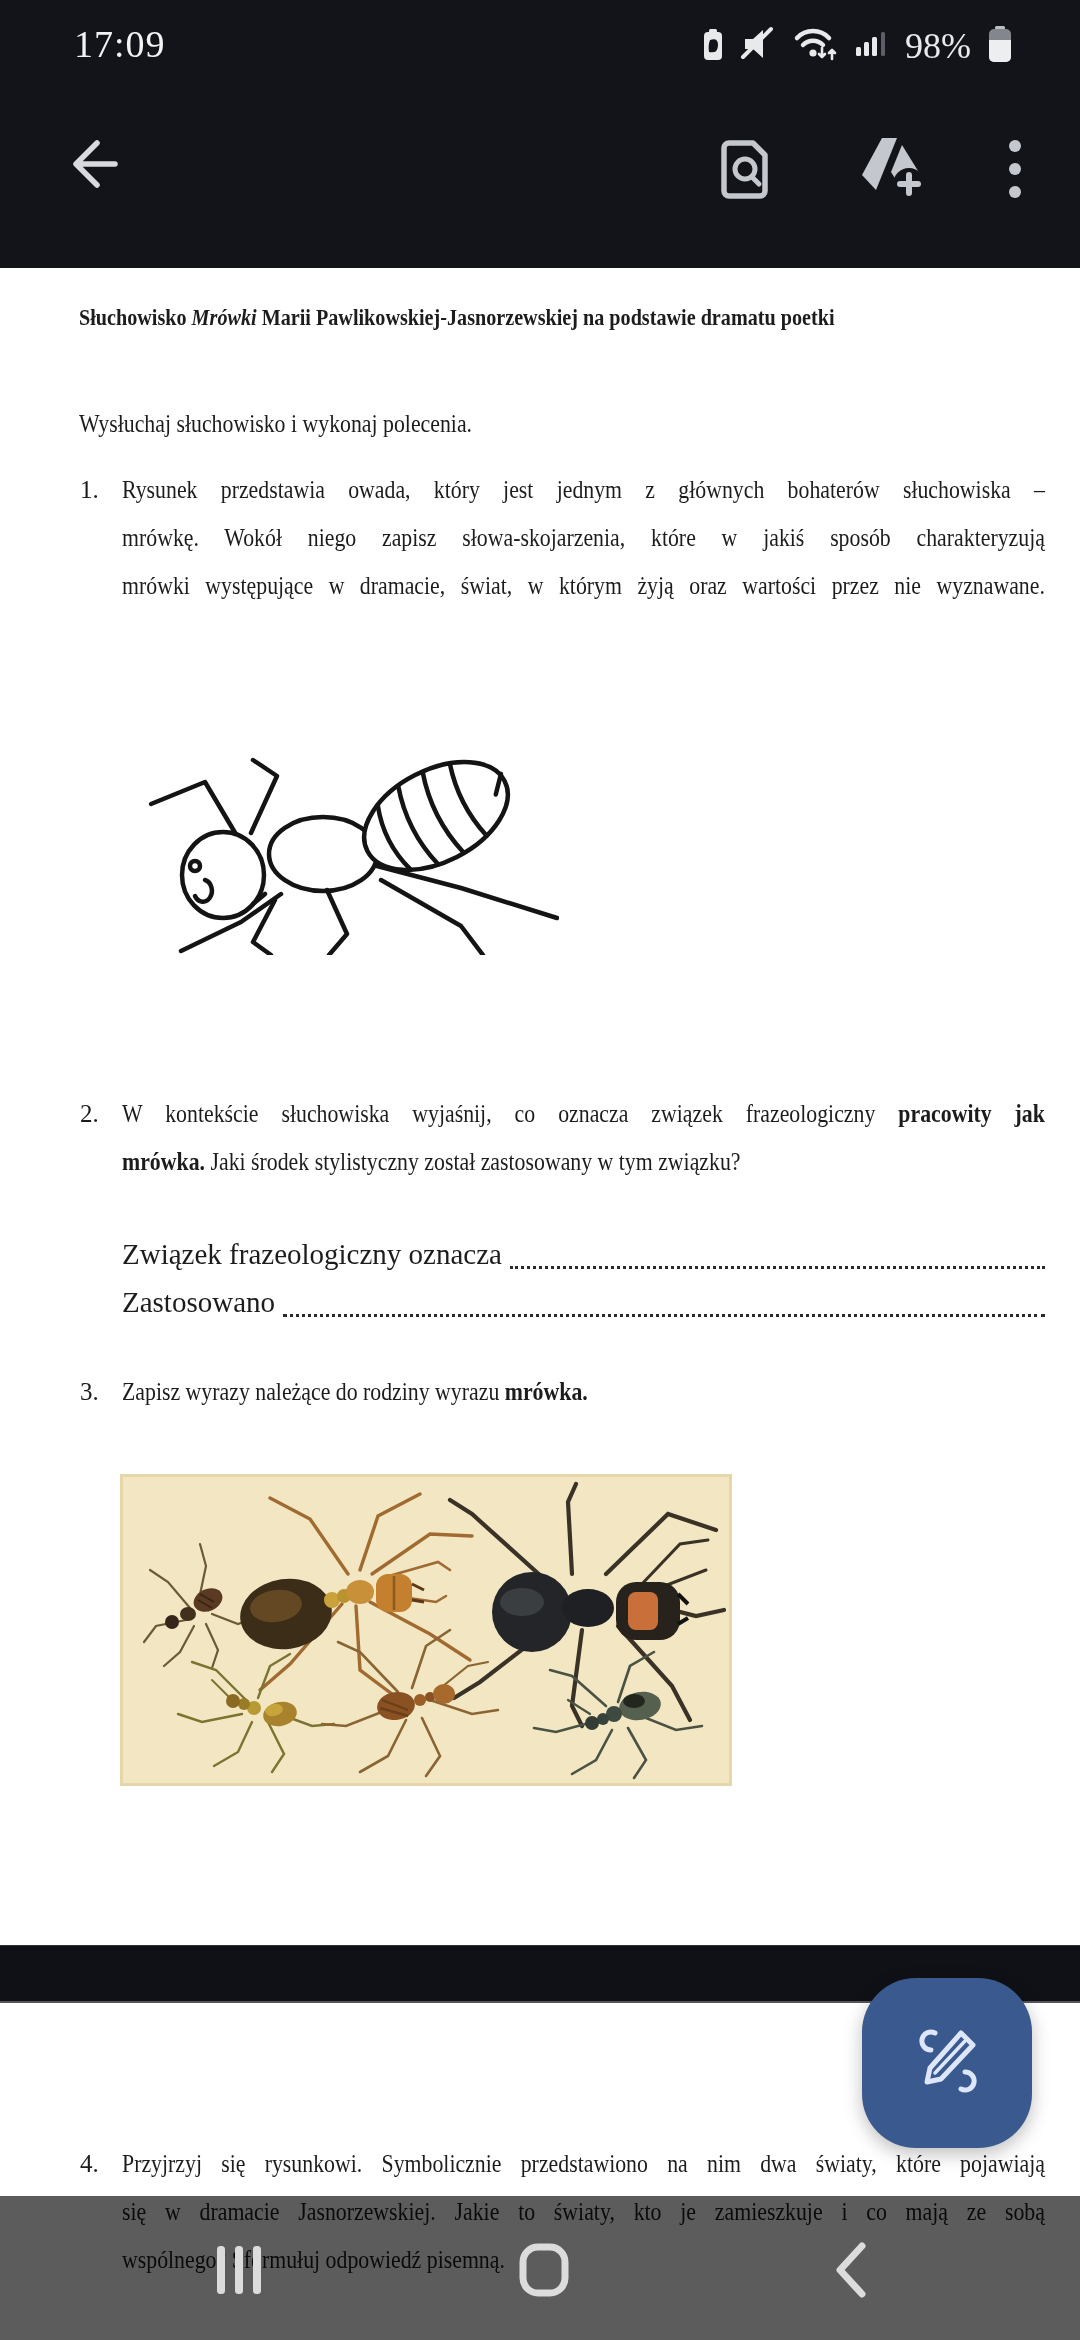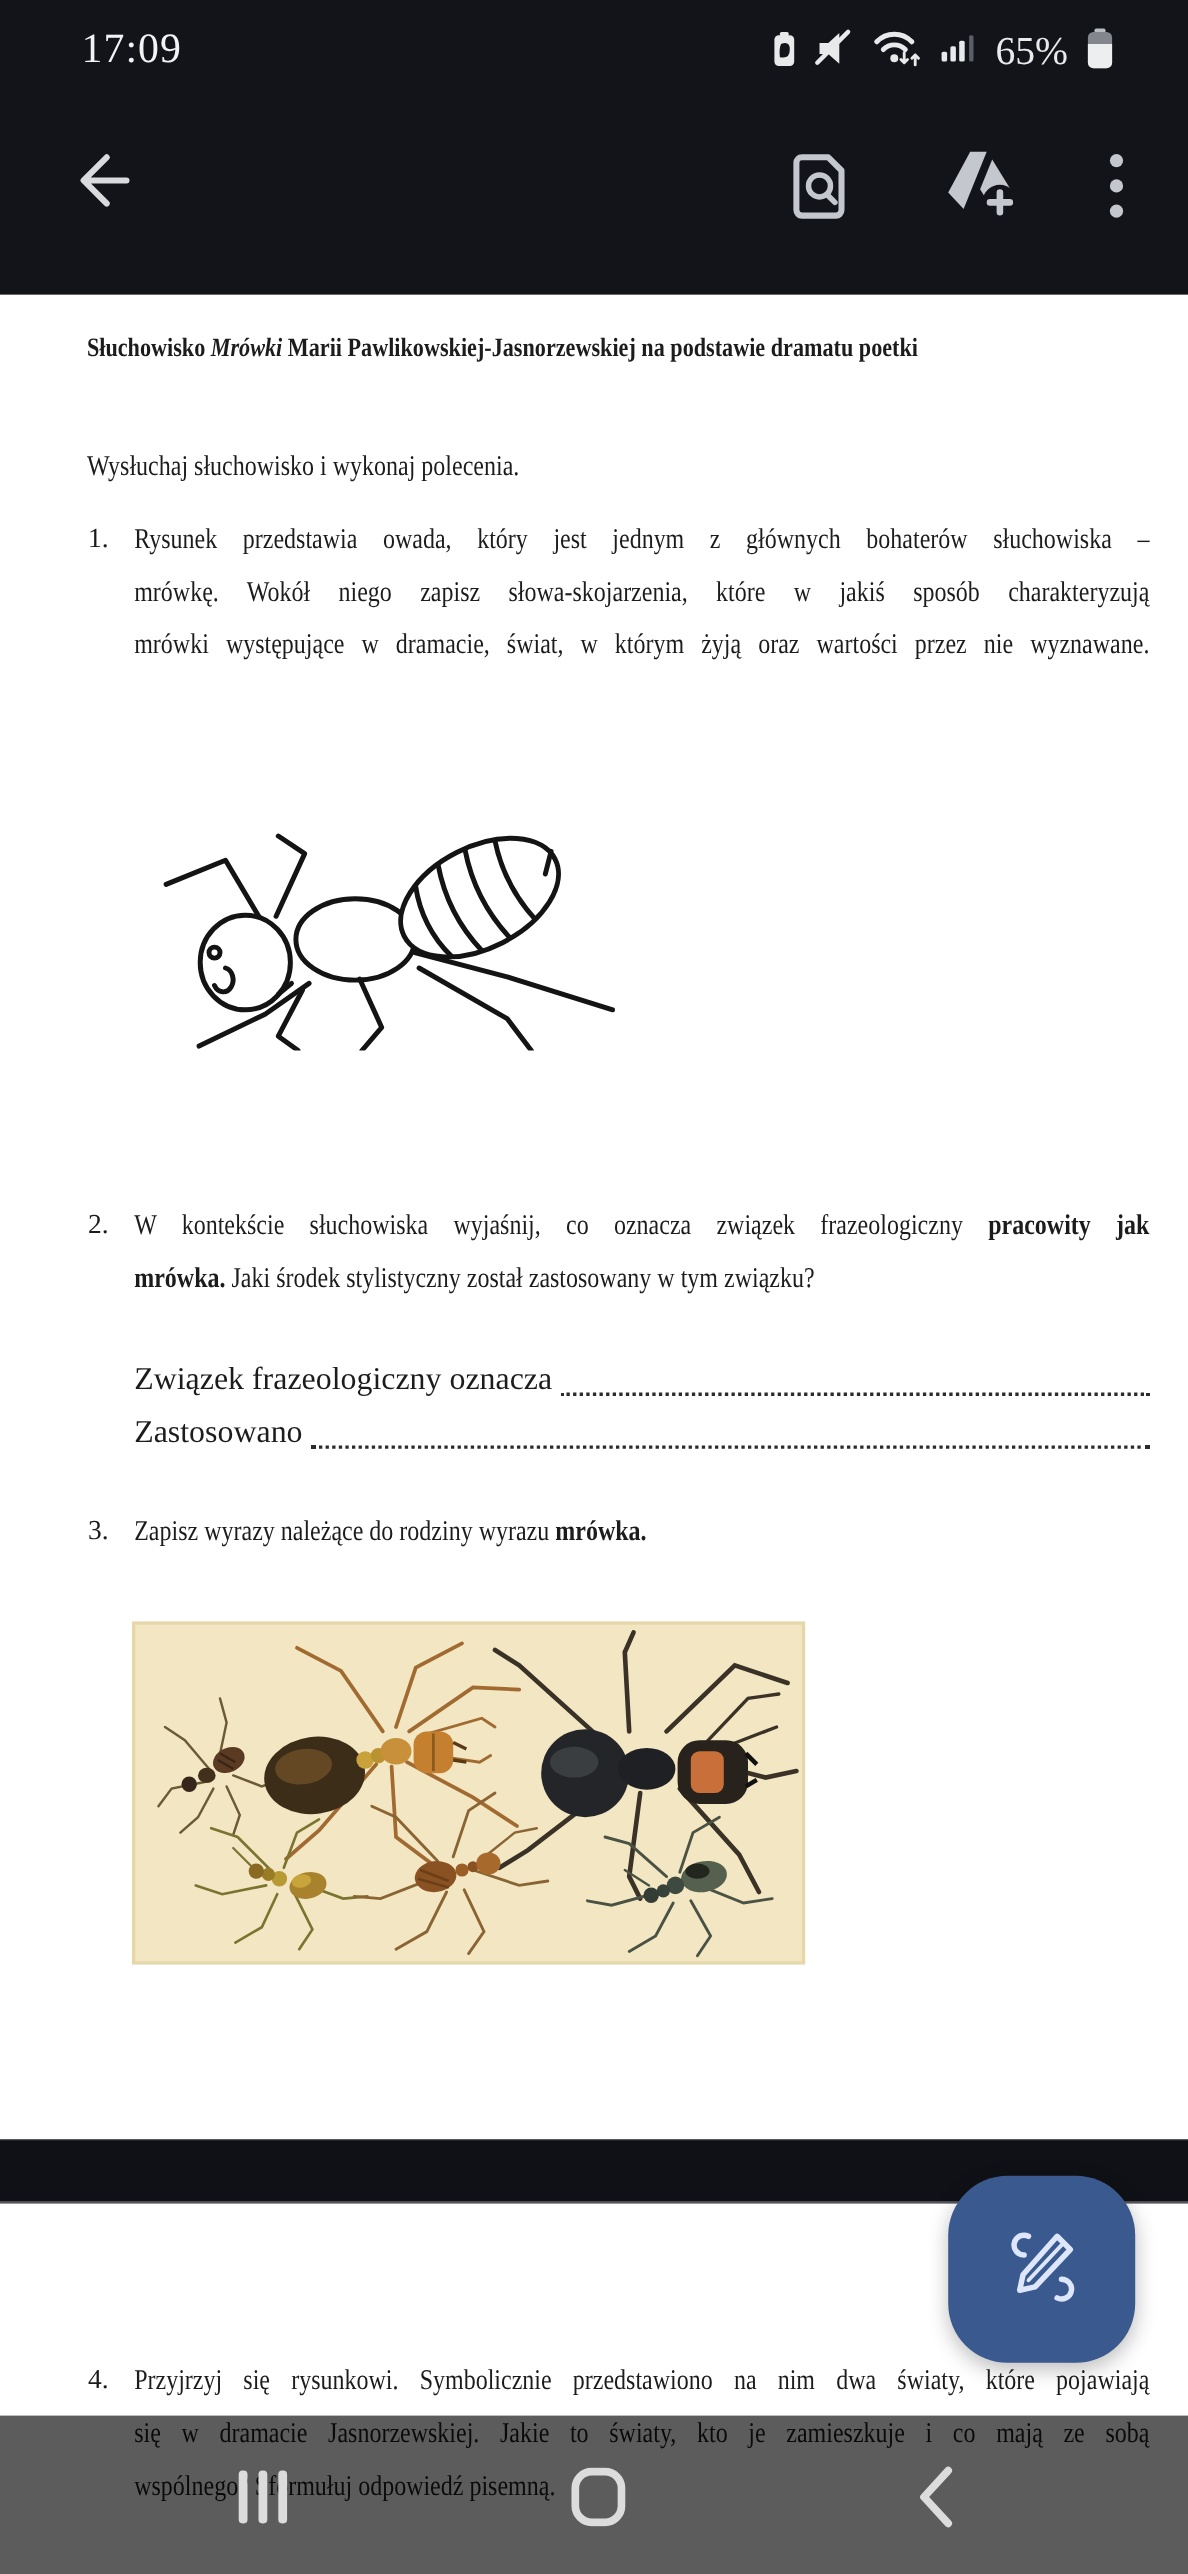--- a/index.html
+++ b/index.html
@@ -91,21 +91,21 @@
           </svg>
         </span>
         <span>
           <svg width="36" height="40" viewBox="0 0 36 40">
             <rect x="2" y="23" width="5" height="9" rx="1.5" fill="#e8e9eb"></rect>
             <rect x="10" y="18" width="5" height="14" rx="1.5" fill="#e8e9eb"></rect>
             <rect x="18" y="13" width="5" height="19" rx="1.5" fill="#e8e9eb"></rect>
             <rect x="27" y="8" width="4" height="24" rx="1.5" fill="#5b5e66"></rect>
           </svg>
         </span>
-        <span class="batt-pct">65%</span>
+        <span class="batt-pct">98%</span>
         <span>
           <svg width="28" height="42" viewBox="0 0 28 42">
               <rect x="9" y="3" width="10" height="5" rx="1.5" fill="#babdc2"></rect>
               <rect x="3" y="6" width="22" height="33" rx="5" fill="#83868d"></rect>
               <path d="M3 17 h22 v17 a5 5 0 0 1 -5 5 h-12 a5 5 0 0 1 -5 -5 z" fill="#eceef0"></path>
             </svg>
         </span>
       </div>
     </div>
 

